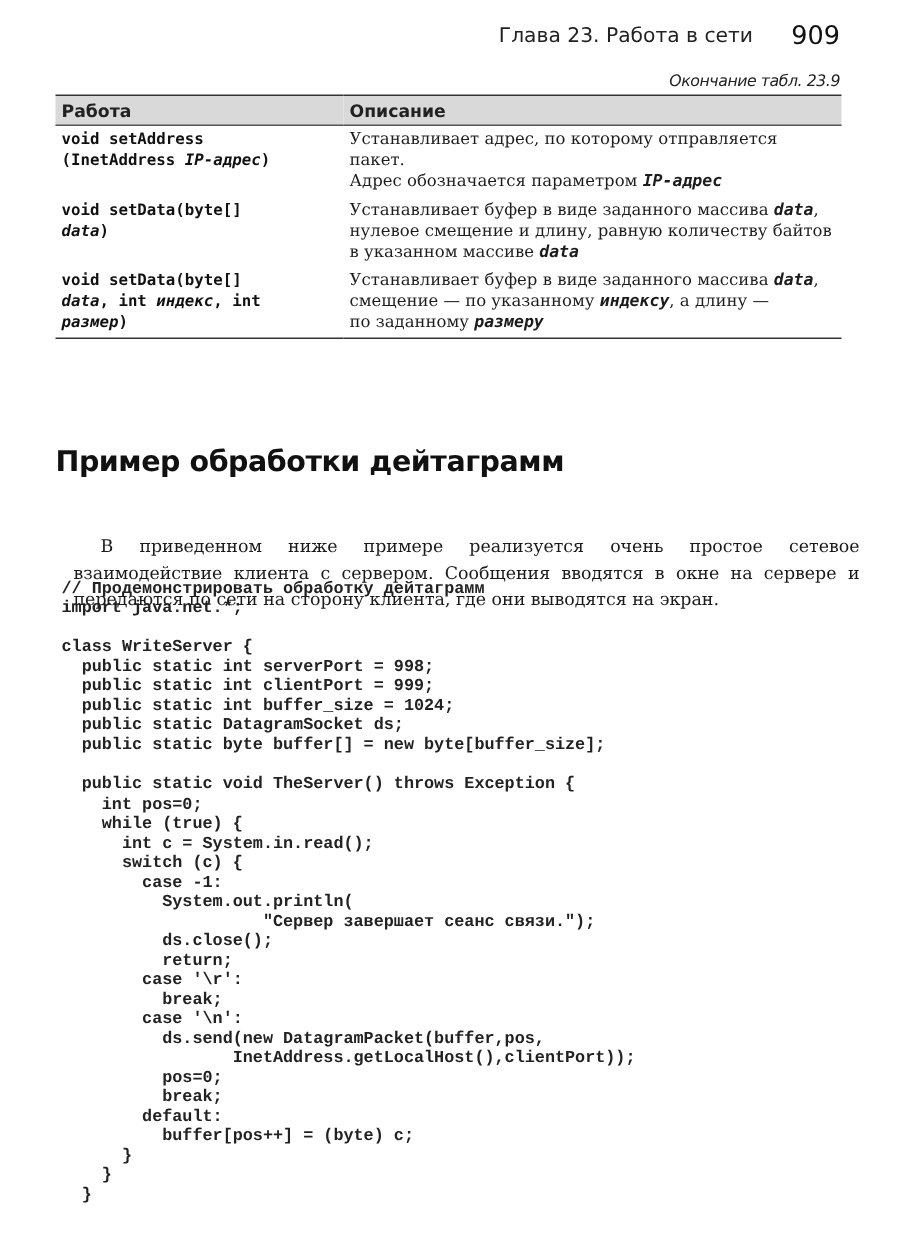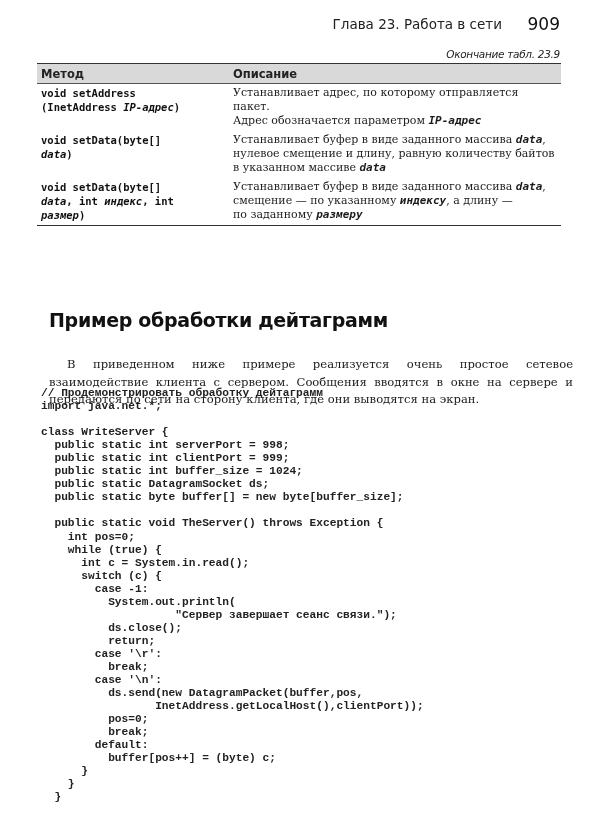--- a/index.html
+++ b/index.html
@@ -32,41 +32,41 @@
 <div class="running-head">
   <span class="chapter">Глава 23. Работа в сети</span>
   <span class="page-no">909</span>
 </div>
 
 <div class="table-caption">Окончание табл. 23.9</div>
 
 <table class="ref-table">
   <thead>
     <tr>
-      <th>Метод</th>
+      <th>Работа</th>
       <th>Описание</th>
     </tr>
   </thead>
   <tbody id="table-body">
       <tr>
         <td class="method">void setAddress<br>(InetAddress <i class="param">IP-адрес</i>)</td>
         <td class="desc">Устанавливает адрес, по которому отправляется пакет.<br>Адрес обозначается параметром <i class="mono-b">IP-адрес</i></td>
       </tr>
       <tr>
         <td class="method">void setData(byte[]<br><i class="param">data</i>)</td>
         <td class="desc">Устанавливает буфер в виде заданного массива <i class="mono-b">data</i>,<br>нулевое смещение и длину, равную количеству байтов<br>в указанном массиве <i class="mono-b">data</i></td>
       </tr>
       <tr>
         <td class="method">void setData(byte[]<br><i class="param">data</i>, int <i class="param">индекс</i>, int<br><i class="param">размер</i>)</td>
         <td class="desc">Устанавливает буфер в виде заданного массива <i class="mono-b">data</i>,<br>смещение — по указанному <i class="mono-b">индексу</i>, а длину —<br>по заданному <i class="mono-b">размеру</i></td>
       </tr>
     </tbody>
 </table>
 
-<h2 class="section-title" style="margin:12px;">Пример обработки дейтаграмм</h2>
+<h2 class="section-title" style="margin:0;">Пример обработки дейтаграмм</h2>
 
 <p class="body-para">В приведенном ниже примере реализуется очень простое сетевое взаимодействие клиента с сервером. Сообщения вводятся в окне на сервере и передаются по сети на сторону клиента, где они выводятся на экран.</p>
 
 <pre class="code" id="code-block">// Продемонстрировать обработку дейтаграмм
 import java.net.*;
 
 class WriteServer {
   public static int serverPort = 998;
   public static int clientPort = 999;
   public static int buffer_size = 1024;

